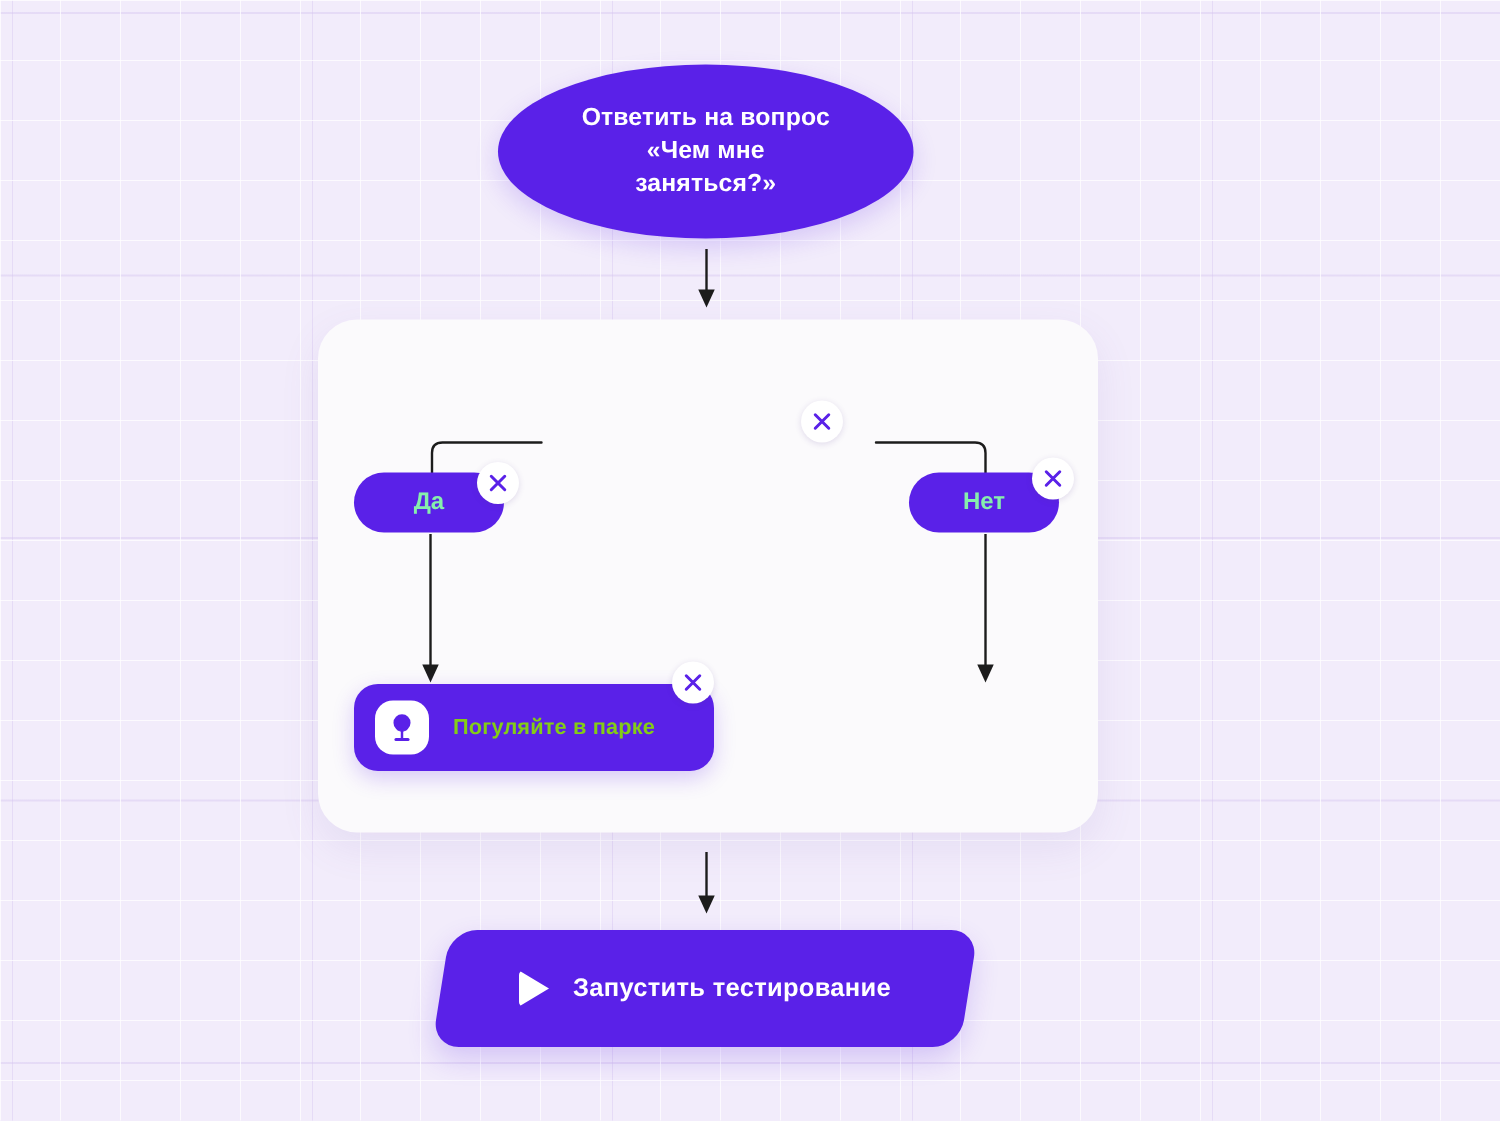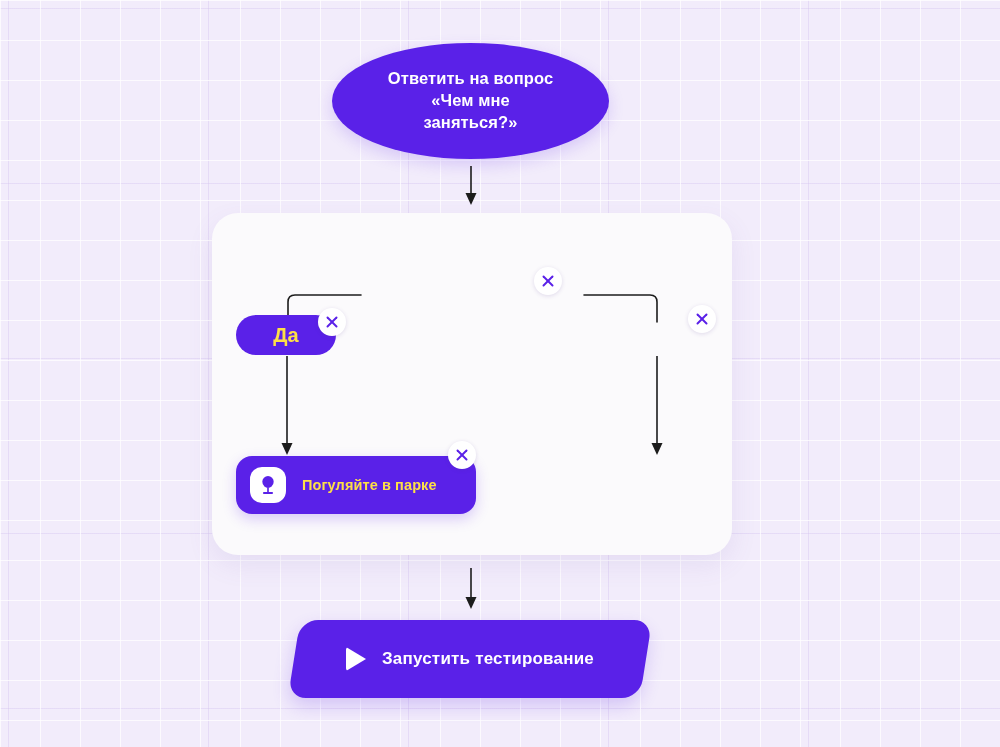--- a/index.html
+++ b/index.html
@@ -103,22 +103,22 @@
 
   
   .pill {
     position: absolute;
     height: 40px;
     background: #5a21e8;
     border-radius: 20px;
     display: flex;
     align-items: center;
     justify-content: center;
-    color: #fde047;
-    font-size: 20px;
+    color: #86efac;
+    font-size: 16px;
     font-weight: bold;
   }
   .pill-yes { left: 236px; top: 315px; width: 100px; }
   .pill-no  { left: 606px; top: 315px; width: 100px; }
 
   
   .card {
     position: absolute;
     height: 58px;
     background: #5a21e8;
@@ -136,21 +136,21 @@
     height: 36px;
     border-radius: 12px;
     background: #ffffff;
     display: flex;
     align-items: center;
     justify-content: center;
     flex: 0 0 auto;
   }
   .card-icon svg { display: block; }
   .card-label {
-    color: #fde047;
+    color: #84cc16;
     font-size: 14.5px;
     font-weight: bold;
     margin-left: 16px;
     letter-spacing: 0.1px;
   }
 
   
   .close-badge {
     position: absolute;
     width: 28px;
@@ -245,20 +245,23 @@
   <div class="arrow" style="left:649px; top:356px;">
     <svg width="16" height="100" viewBox="0 0 16 100">
       <line x1="8" y1="0" x2="8" y2="88" stroke="#1c1c1c" stroke-width="1.6"></line>
       <polygon points="8,99 2.5,87 13.5,87" fill="#1c1c1c"></polygon>
     </svg>
   </div>
 
 
   <div class="pill pill-yes">
     <span>Да</span>
+  </div>
+  <div class="pill pill-no">
+    <span>Нет</span>
   </div>
 
   <div class="card card-park">
     <span class="card-icon">
       <svg width="22" height="22" viewBox="0 0 24 24" fill="#5a21e8">
         <circle cx="12" cy="8.5" r="6.2"></circle>
         <rect x="11.1" y="12" width="1.8" height="9" rx="0.8"></rect>
         <rect x="6.5" y="19.6" width="11" height="2.2" rx="1.1"></rect>
         <path d="M12 15.5 L8.2 12.2 L8.2 13.9 Z"></path>
         <path d="M12 15.5 L15.8 12.2 L15.8 13.9 Z"></path>

